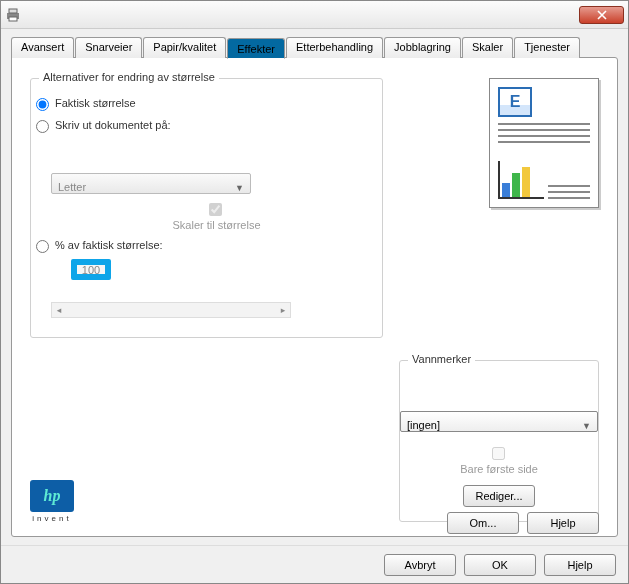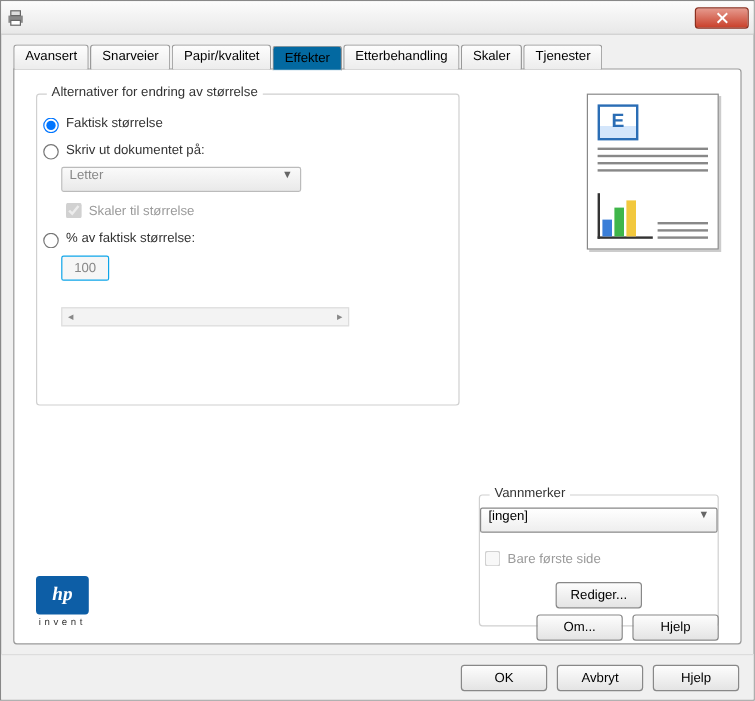--- a/index.html
+++ b/index.html
@@ -16,46 +16,46 @@
 .panel { flex: 1; border: 1px solid #999; background: #fff; border-radius: 0 3px 3px 3px; padding: 14px 18px; position: relative; }
 .columns { display: flex; gap: 16px; height: 100%; }
 .left-col { flex: 1; }
 .right-col { width: 200px; display: flex; flex-direction: column; }
 .groupbox { border: 1px solid #d0d0d0; border-radius: 3px; padding: 10px 0 14px; position: relative; margin-top: 6px; }
 .groupbox-title { position: absolute; top: -8px; left: 8px; background: #fff; padding: 0 4px; color: #333; }
 .radio-row { display: flex; align-items: center; margin: 6px 0; color: #333; }
 .radio-row input[type=radio] { margin-right: 6px; }
 .radio-row.disabled, .check-row.disabled, .disabled { color: #9a9a9a; }
 .indent { margin-left: 20px; }
-.select { width: 200px; height: 21px; border: 1px solid #bbb; background: linear-gradient(#fafafa,#e9e9e9); border-radius: 2px; display: flex; align-items: flex-start; padding: 0 6px; justify-content: space-between; color: #888; }
+.select { width: 200px; height: 21px; border: 1px solid #bbb; background: linear-gradient(#fafafa,#e9e9e9); border-radius: 2px; display: flex; align-items: flex-end; padding: 0 6px; justify-content: space-between; color: #888; margin-top: 40px; }
 .select .chev { font-size: 9px; color: #666; }
 .select.enabled { color: #000; border-color: #888; background: linear-gradient(#fff,#eee); }
-.check-row { display: flex; align-items: center; margin: 6px 0; }
+.check-row { display: flex; align-items: center; margin: 6px 0; flex-direction: column; }
 .check-row input { margin-right: 6px; }
-.numbox { width: 40px; height: 21px; border: 1px solid #0ea5e9; background: #f6f6f6; border-radius: 2px; display: flex; align-items: center; justify-content: center; color: #888; margin-top: 4px; }
+.numbox { width: 40px; height: 21px; border: 6px solid #0ea5e9; background: #f6f6f6; border-radius: 2px; display: flex; align-items: center; justify-content: center; color: #888; margin-top: 4px; margin-left: 20px; }
 .slider { width: 240px; height: 16px; background: #f3f3f3; border: 1px solid #ddd; margin-top: 22px; position: relative; }
 .slider .arrow { position: absolute; top: 0; width: 14px; height: 14px; display: flex; align-items: center; justify-content: center; color: #888; font-size: 9px; }
 .slider .arrow.left { left: 0; }
 .slider .arrow.right { right: 0; }
 .preview { width: 110px; height: 130px; border: 1px solid #888; background: #fff; margin-left: auto; margin-top: 6px; box-shadow: 2px 2px 0 #ccc; padding: 8px; display: flex; flex-direction: column; }
 .preview .pe { width: 34px; height: 30px; border: 2px solid #2a6db5; margin-bottom: 6px; display: flex; align-items: center; justify-content: center; color: #2a6db5; font-weight: bold; font-size: 16px; background: linear-gradient(#fff 60%, #d4e6fb 60%); }
 .preview .lines { flex: 1; display: flex; flex-direction: column; gap: 4px; margin-bottom: 6px;}
 .preview .line { height: 2px; background: #888; }
 .preview .bottom-row { display: flex; gap: 4px; align-items: flex-end; }
 .preview .chart { width: 46px; height: 38px; border-left: 2px solid #333; border-bottom: 2px solid #333; display: flex; align-items: flex-end; gap: 2px; padding-left: 2px; }
 .preview .bar1 { width: 8px; height: 14px; background: #3a7ed8; }
 .preview .bar2 { width: 8px; height: 24px; background: #3fb64a; }
 .preview .bar3 { width: 8px; height: 30px; background: #f2c83d; }
 .preview .side-lines { flex: 1; display: flex; flex-direction: column; gap: 4px; justify-content: center;}
 .watermark-box { margin-top: auto; }
 .groupbox .select.full { width: 100%; }
 .btn { min-width: 72px; height: 22px; border: 1px solid #888; background: linear-gradient(#fdfdfd,#e4e4e4); border-radius: 3px; display: inline-flex; align-items: center; justify-content: center; padding: 0 10px; cursor: pointer; }
 .btn-row { display: flex; justify-content: center; gap: 8px; margin-top: 10px; }
 .hp-logo { position: absolute; left: 18px; bottom: 12px; width: 44px; height: 44px; }
-.hp-logo .badge { width: 44px; height: 32px; background: #0d5ea6; border-radius: 3px; display: flex; align-items: center; justify-content: center; color: #ffffff; font-style: italic; font-weight: bold; font-size: 16px; font-family: Georgia, serif; }
+.hp-logo .badge { width: 44px; height: 32px; background: #0d5ea6; border-radius: 3px; display: flex; align-items: center; justify-content: center; color: #5eead4; font-style: italic; font-weight: bold; font-size: 16px; font-family: Georgia, serif; }
 .hp-logo .invent { font-size: 8px; letter-spacing: 3px; text-align: center; color: #333; margin-top: 2px; }
 .dialog-footer { height: 38px; display: flex; justify-content: flex-end; align-items: center; gap: 8px; padding: 0 12px; border-top: 1px solid #ddd; background: #f0f0f0; }
 .panel-footer-row { position: absolute; right: 18px; bottom: 2px; display: flex; gap: 8px; }
 </style>
 </head>
 <body>
 
 <div class="window">
 
   <div class="titlebar">
@@ -74,20 +74,21 @@
     </div>
   </div>
 
   <div class="content">
     <div class="tabs">
       <div class="tab">Avansert</div>
       <div class="tab">Snarveier</div>
       <div class="tab">Papir/kvalitet</div>
       <div class="tab active">Effekter</div>
       <div class="tab">Etterbehandling</div>
+      <div class="tab">Jobblagring</div>
       <div class="tab">Skaler</div>
       <div class="tab">Tjenester</div>
     </div>
 
     <div class="panel">
       <div class="columns">
         <div class="left-col">
           <div class="groupbox" style="height:260px;">
             <div class="groupbox-title">Alternativer for endring av størrelse</div>
 
@@ -175,17 +176,17 @@
       </div>
 
       <div class="panel-footer-row">
         <div class="btn">Om...</div>
         <div class="btn">Hjelp</div>
       </div>
     </div>
   </div>
 
   <div class="dialog-footer">
+    <div class="btn">Avbryt</div>
     <div class="btn">OK</div>
-    <div class="btn">Avbryt</div>
     <div class="btn">Hjelp</div>
   </div>
 </div>
 
 </body></html>

